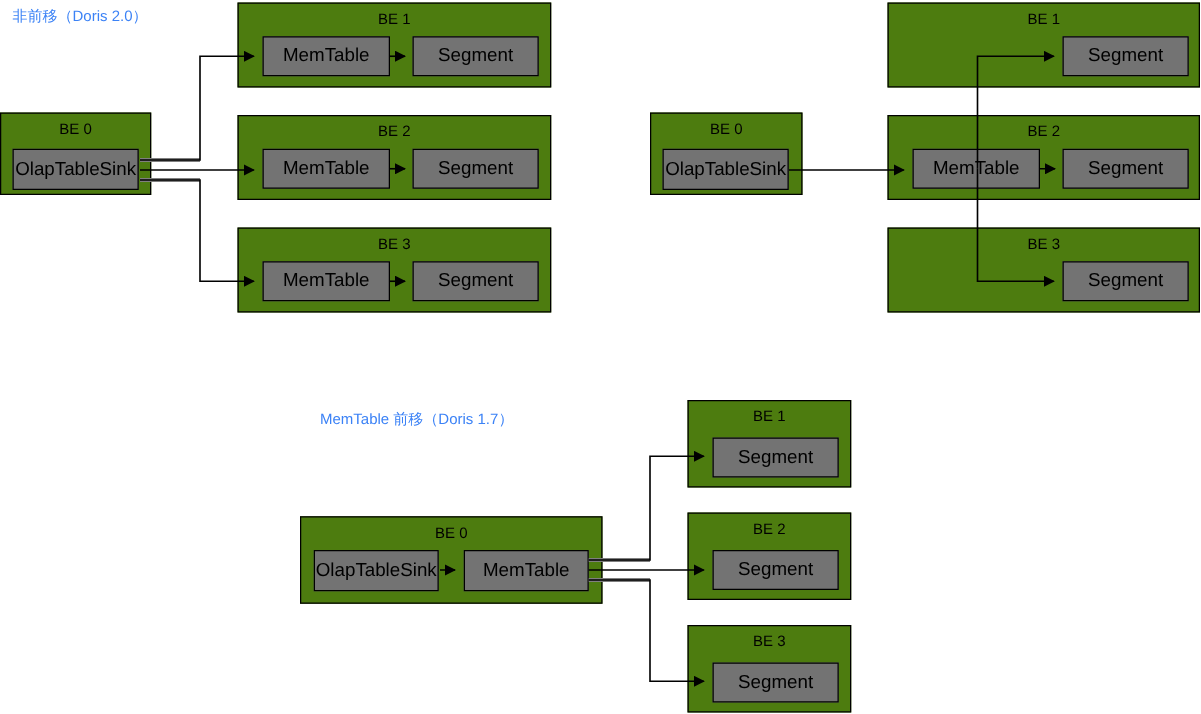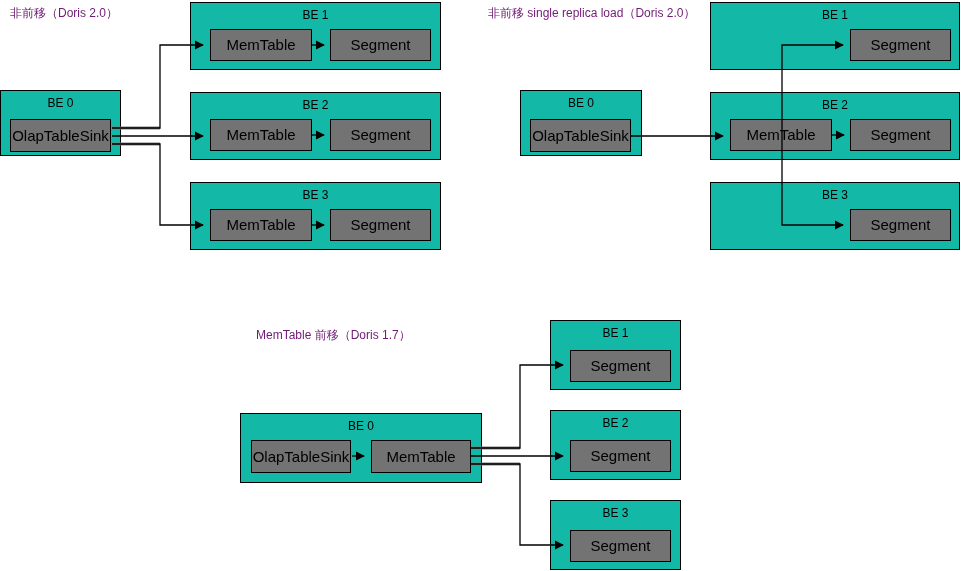--- a/index.html
+++ b/index.html
@@ -15,28 +15,28 @@
     position: relative;
     width: 961px;
     height: 571px;
     overflow: hidden;
     background: #ffffff;
   }
   .diagram-title {
     position: absolute;
     font-size: 12px;
     line-height: 14px;
-    color: #701a75;
+    color: #3b82f6;
     white-space: nowrap;
   }
   .be-box {
     position: absolute;
     box-sizing: border-box;
     border: 1.4px solid #000000;
-    background: #14b8a6;
+    background: #4d7c0f;
   }
   .be-label {
     position: absolute;
     top: 5px;
     left: 0;
     width: 100%;
     text-align: center;
     font-size: 12px;
     line-height: 14px;
     color: #000000;
@@ -124,21 +124,20 @@
   </div>
   <div class="node-box" style="left:210px; top:119px; width:102px; height:32px;">MemTable</div>
   <div class="node-box" style="left:330px; top:119px; width:101px; height:32px;">Segment</div>
 
   <div class="be-box" style="left:190px; top:182px; width:251px; height:68px;">
     <div class="be-label">BE 3</div>
   </div>
   <div class="node-box" style="left:210px; top:209px; width:102px; height:32px;">MemTable</div>
   <div class="node-box" style="left:330px; top:209px; width:101px; height:32px;">Segment</div>
 
-  <div class="diagram-title" style="left:488px; top:6px;">非前移 single replica load（Doris 2.0）</div>
 
   <div class="be-box" style="left:520px; top:90px; width:122px; height:66px;">
     <div class="be-label">BE 0</div>
   </div>
   <div class="node-box" style="left:530px; top:119px; width:101px; height:33px;">OlapTableSink</div>
 
   <div class="be-box" style="left:710px; top:2px; width:250px; height:68px;">
     <div class="be-label">BE 1</div>
   </div>
   <div class="node-box" style="left:850px; top:29px; width:101px; height:32px;">Segment</div>

